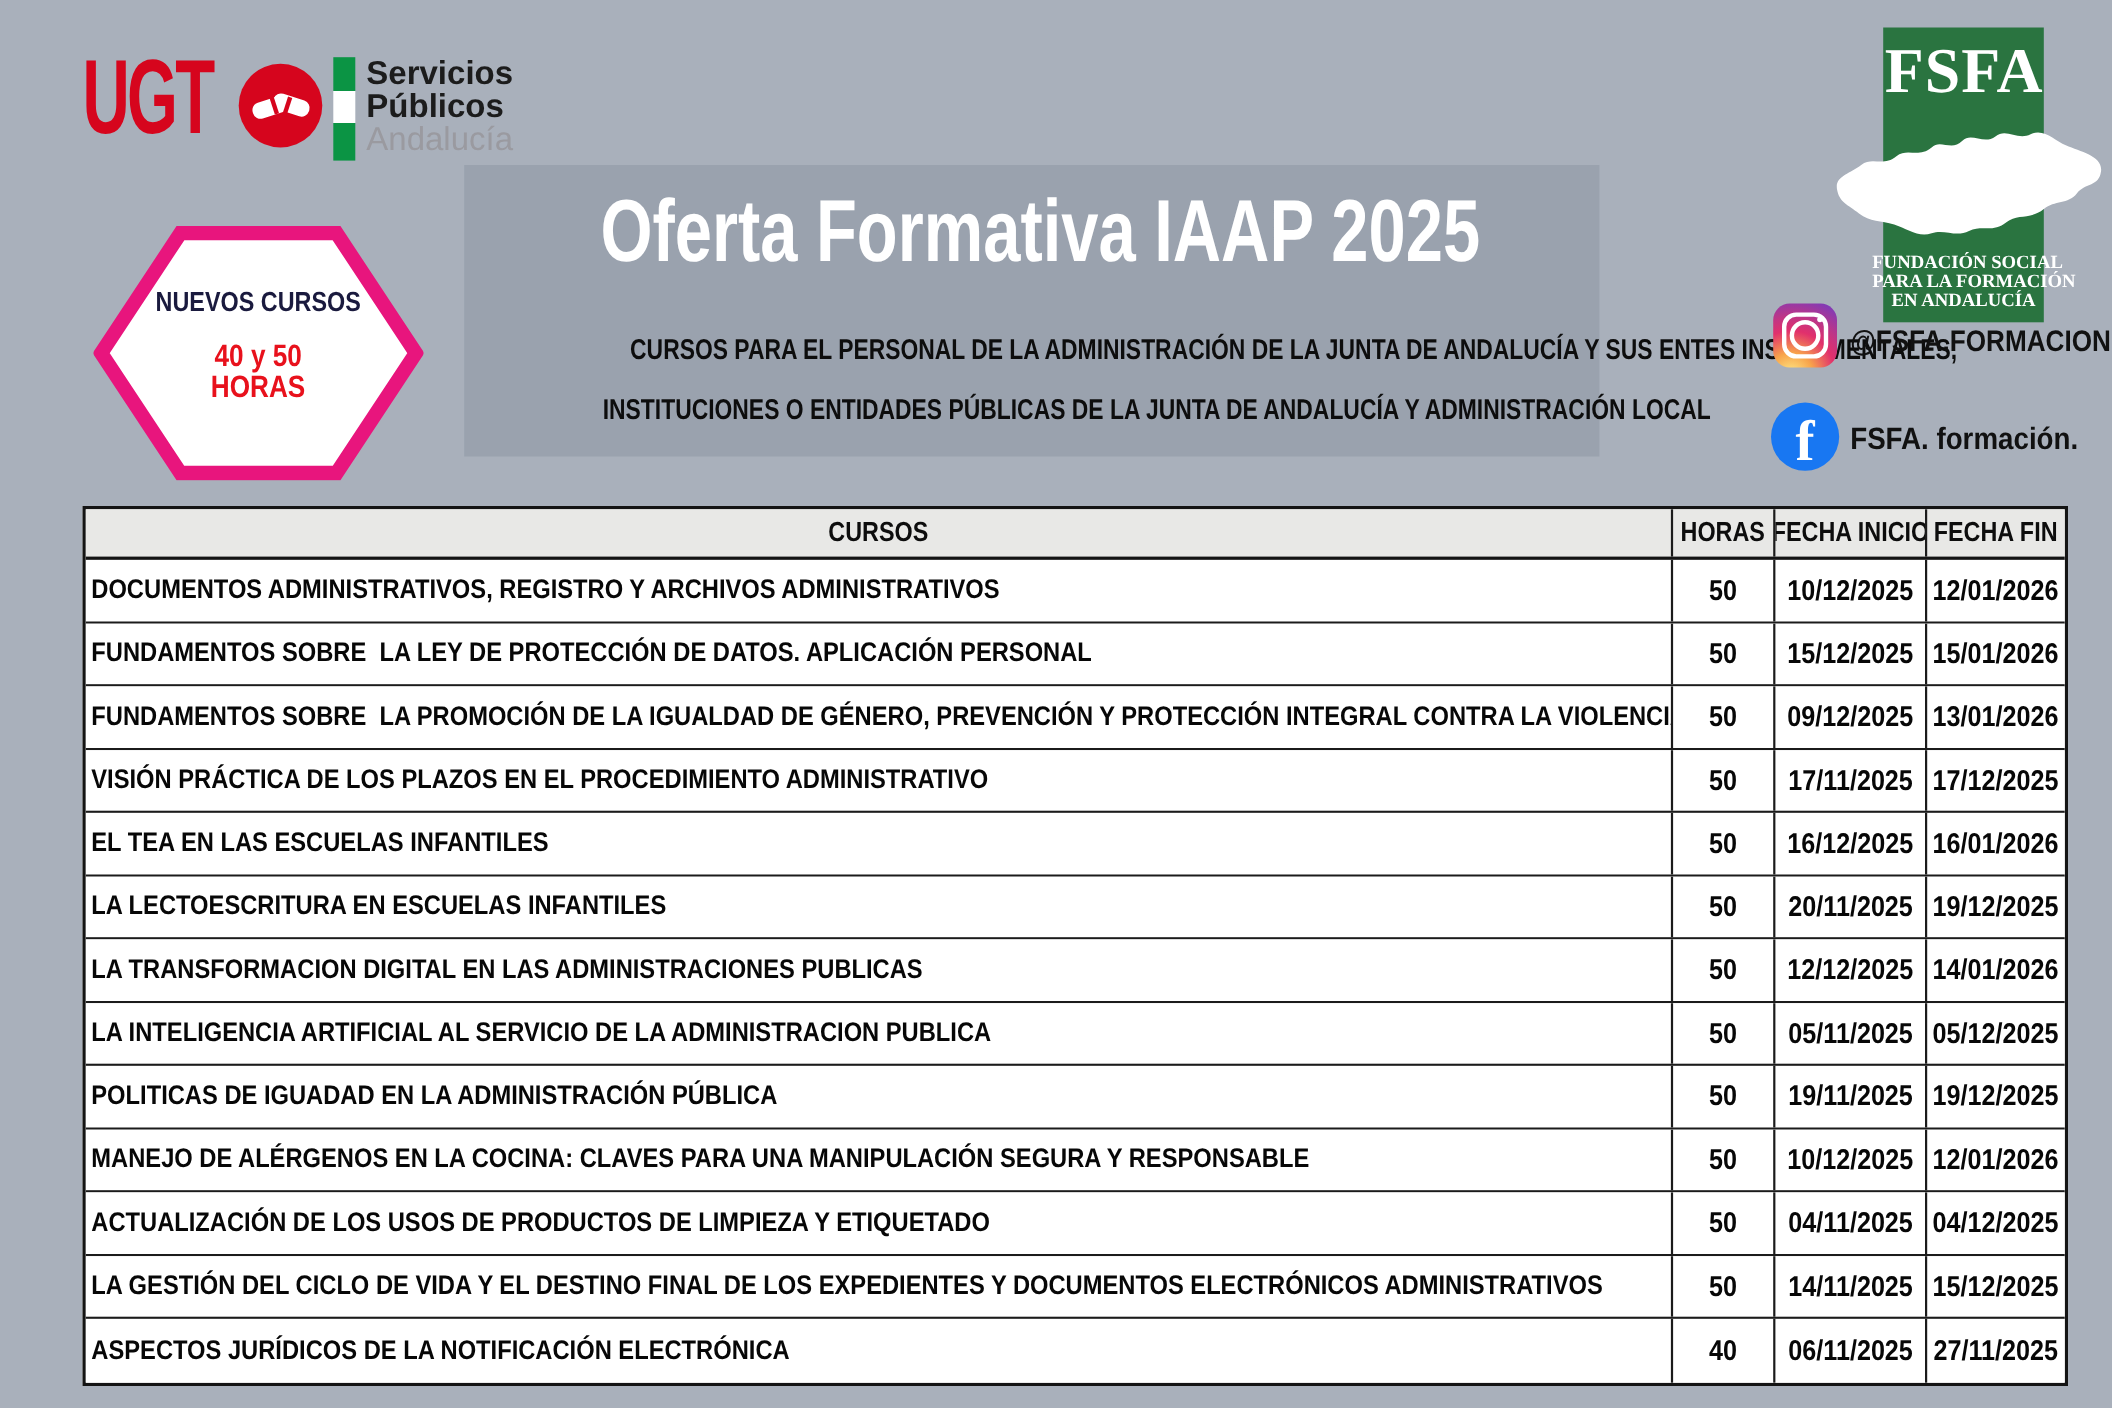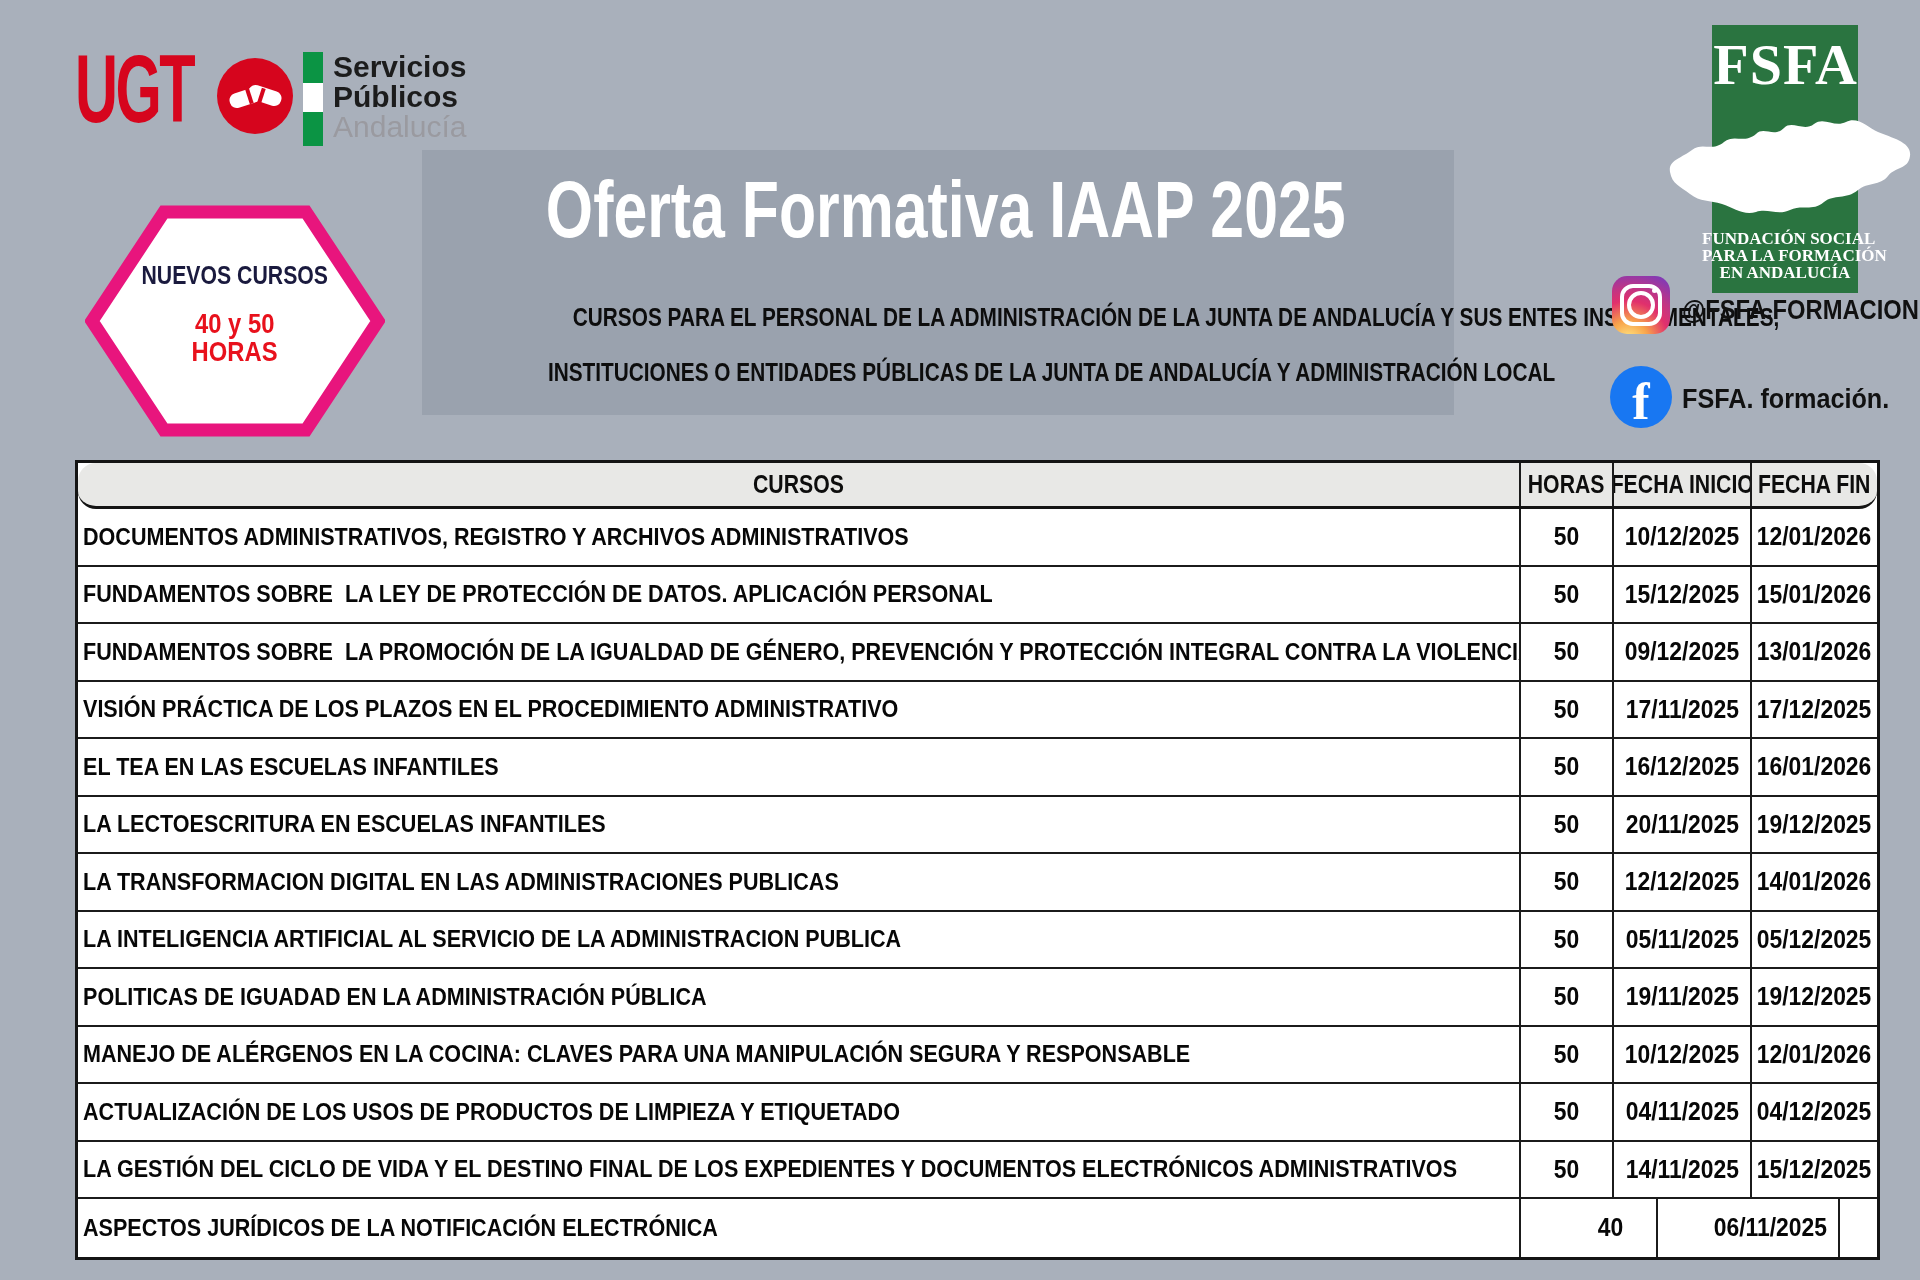--- a/index.html
+++ b/index.html
@@ -53,23 +53,23 @@
   .ig-label{position:absolute;left:1682px;top:295px;font-size:27px;font-weight:bold;color:#111;}
   .ig-label span{display:inline-block;transform:scaleX(0.88);transform-origin:left center;white-space:pre;}
   .fb{position:absolute;left:1610px;top:366px;width:62px;height:62px;border-radius:50%;background:#1877f2;}
   .fb-f{position:absolute;left:0;top:6px;width:100%;text-align:center;color:#fff;
     font-family:"Liberation Serif",serif;font-weight:bold;font-size:52px;}
   .fb-label{position:absolute;left:1682px;top:383px;font-size:28px;font-weight:bold;color:#111;text-align:center;}
   .fb-label span{display:inline-block;transform:scaleX(0.9);transform-origin:left center;white-space:pre;}
 
   
   .ctable{position:absolute;left:75px;top:460px;width:1805px;border:3px solid #141414;background:#ffffff;box-sizing:border-box;}
-  .thead{display:flex;height:46px;background:#e8e8e6;border-bottom:3px solid #141414;box-sizing:border-box;border-radius:18px;}
+  .thead{display:flex;height:46px;background:#e8e8e6;border-bottom:3px solid #141414;box-sizing:border-box;}
   .trow{display:flex;height:57.5px;border-bottom:2px solid #1b1b1b;box-sizing:border-box;background:#fff;}
-  .trow:last-child{border-bottom:none;gap:44px;}
+  .trow:last-child{border-bottom:none;}
   .tcell{display:flex;align-items:center;justify-content:center;box-sizing:border-box;overflow:hidden;}
   .c0{flex:0 0 1443px;justify-content:flex-start;padding-left:5px;border-right:2px solid #1b1b1b;}
   .c1{flex:0 0 93px;border-right:2px solid #1b1b1b;}
   .c2{flex:0 0 138px;border-right:2px solid #1b1b1b;}
   .c3{flex:1 1 auto;}
   .thead .tcell{font-size:25px;font-weight:bold;color:#0d0d0d;}
   .thead .c0{justify-content:center;padding-left:0;}
   .cond{display:inline-block;transform:scaleX(0.85);white-space:pre;}
   .cond-left{display:inline-block;transform:scaleX(0.88);transform-origin:left center;white-space:pre;}
   .trow .c0{font-size:24.5px;font-weight:bold;color:#070707;}

